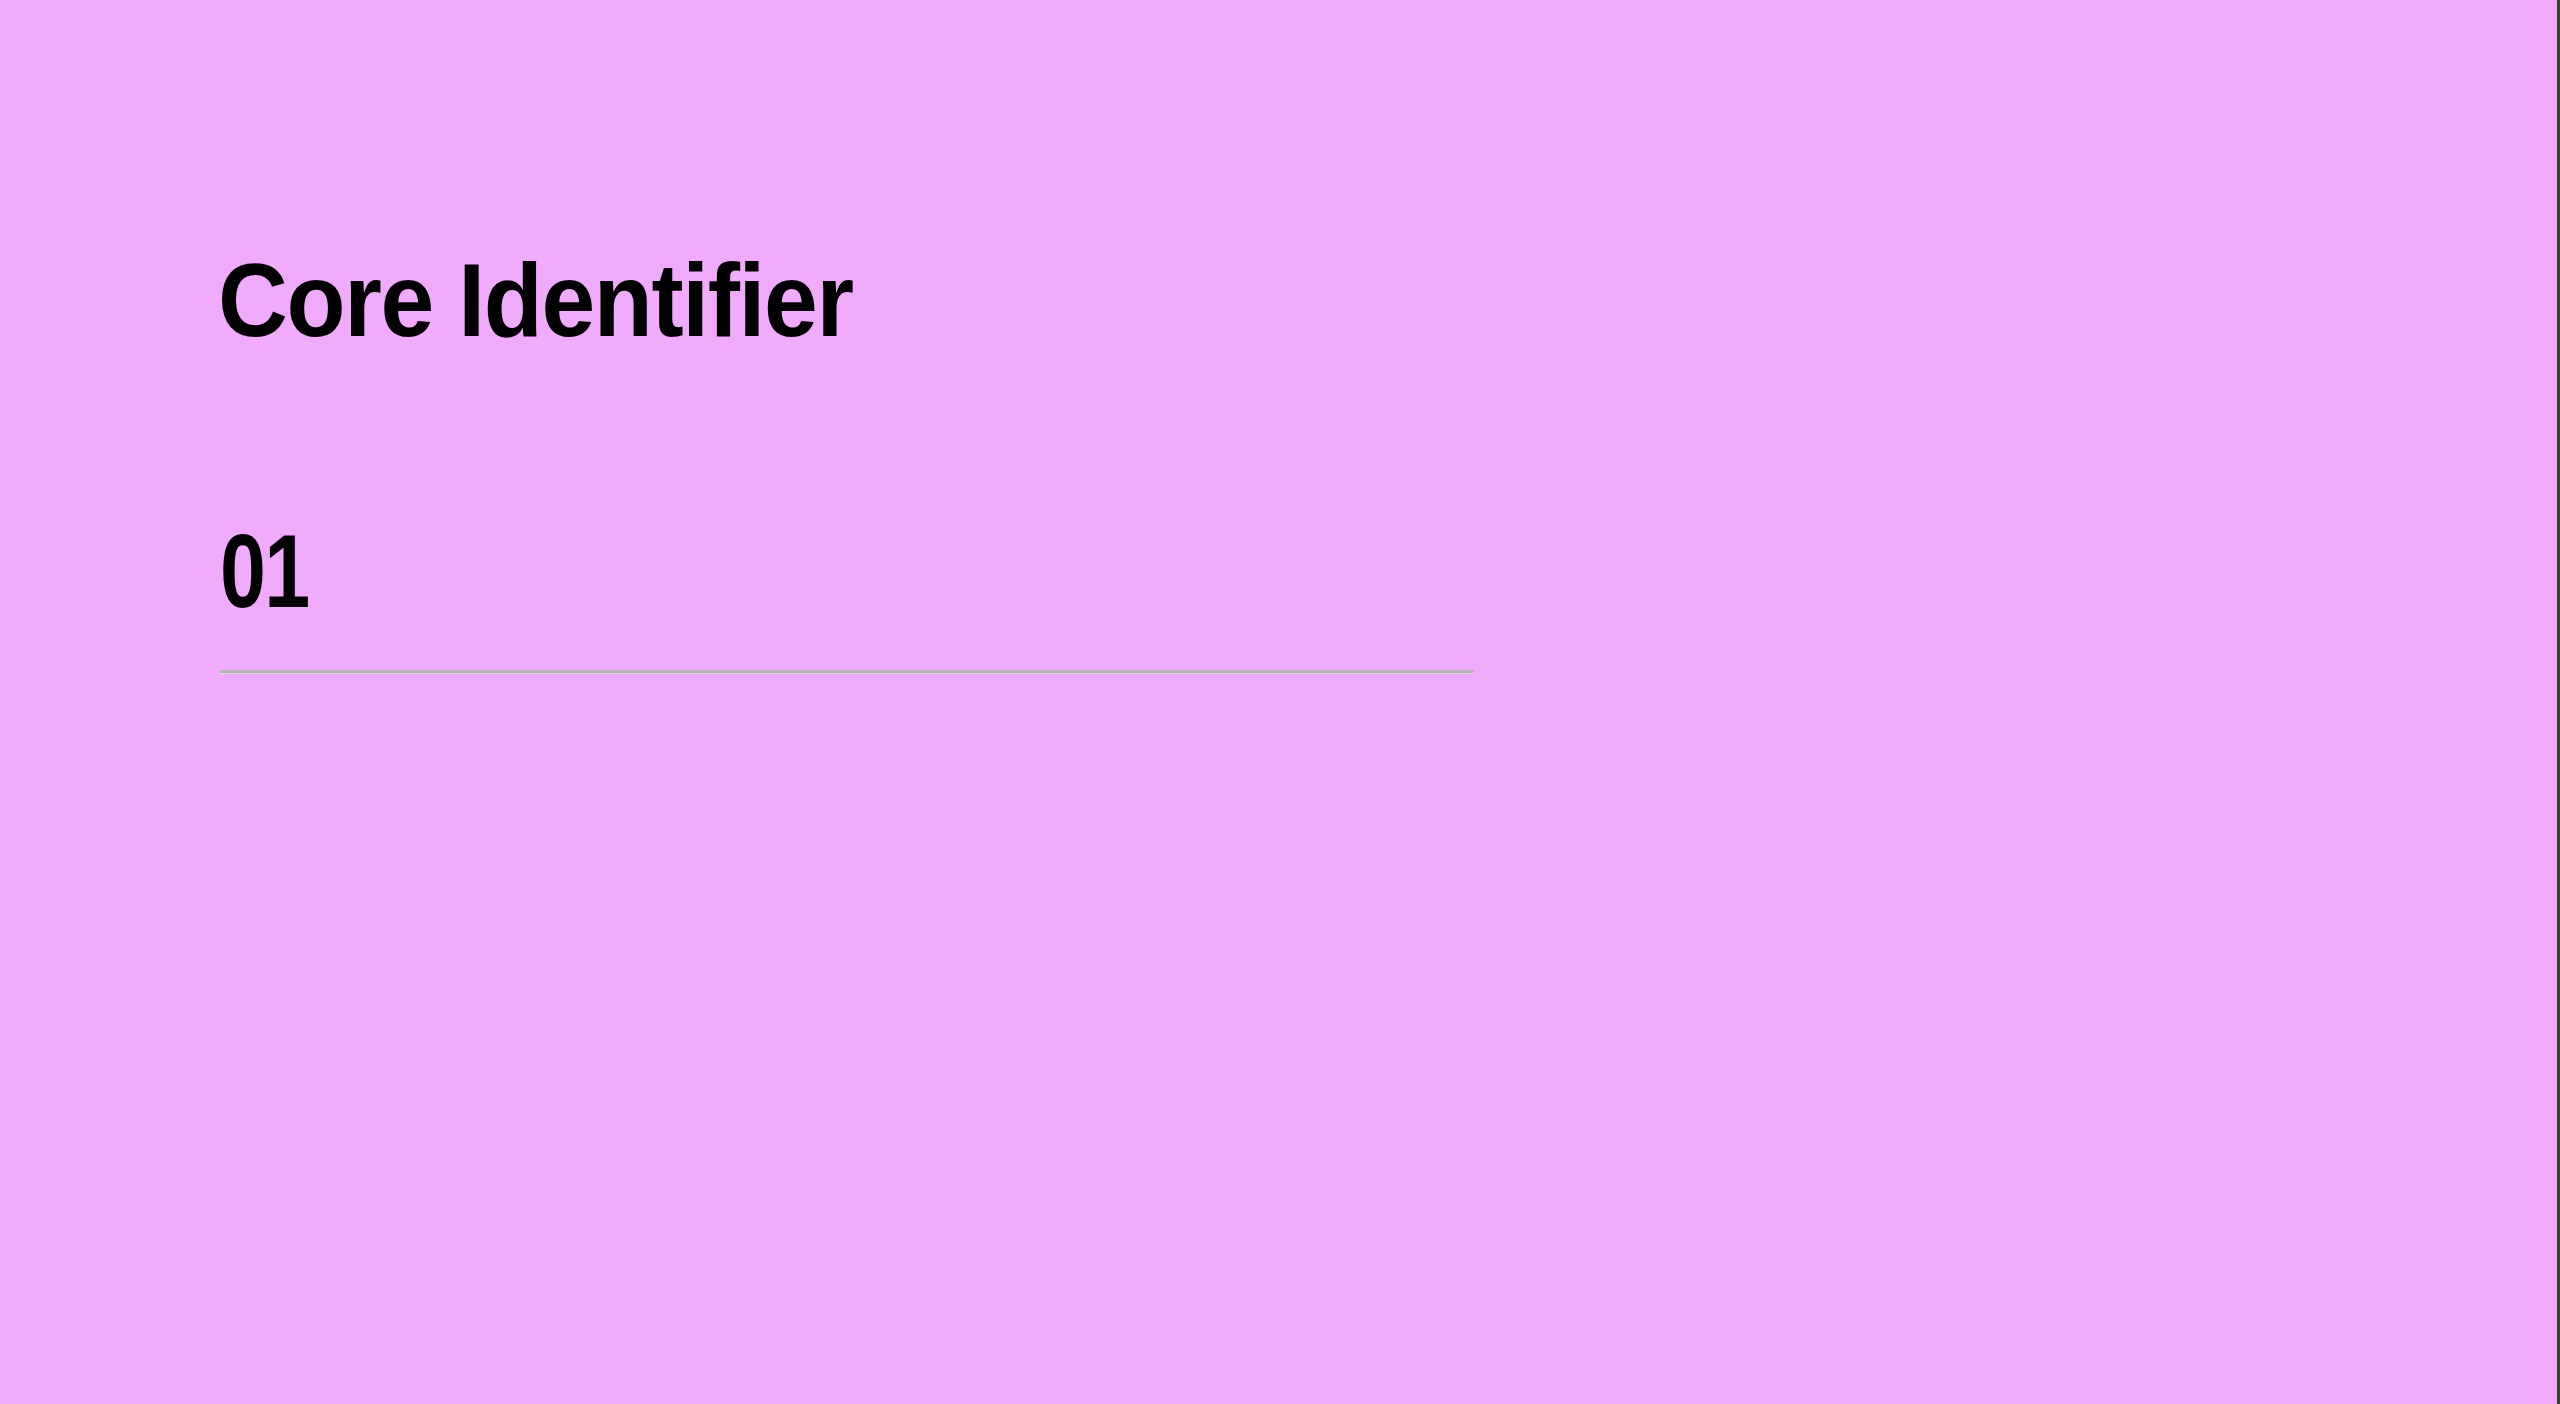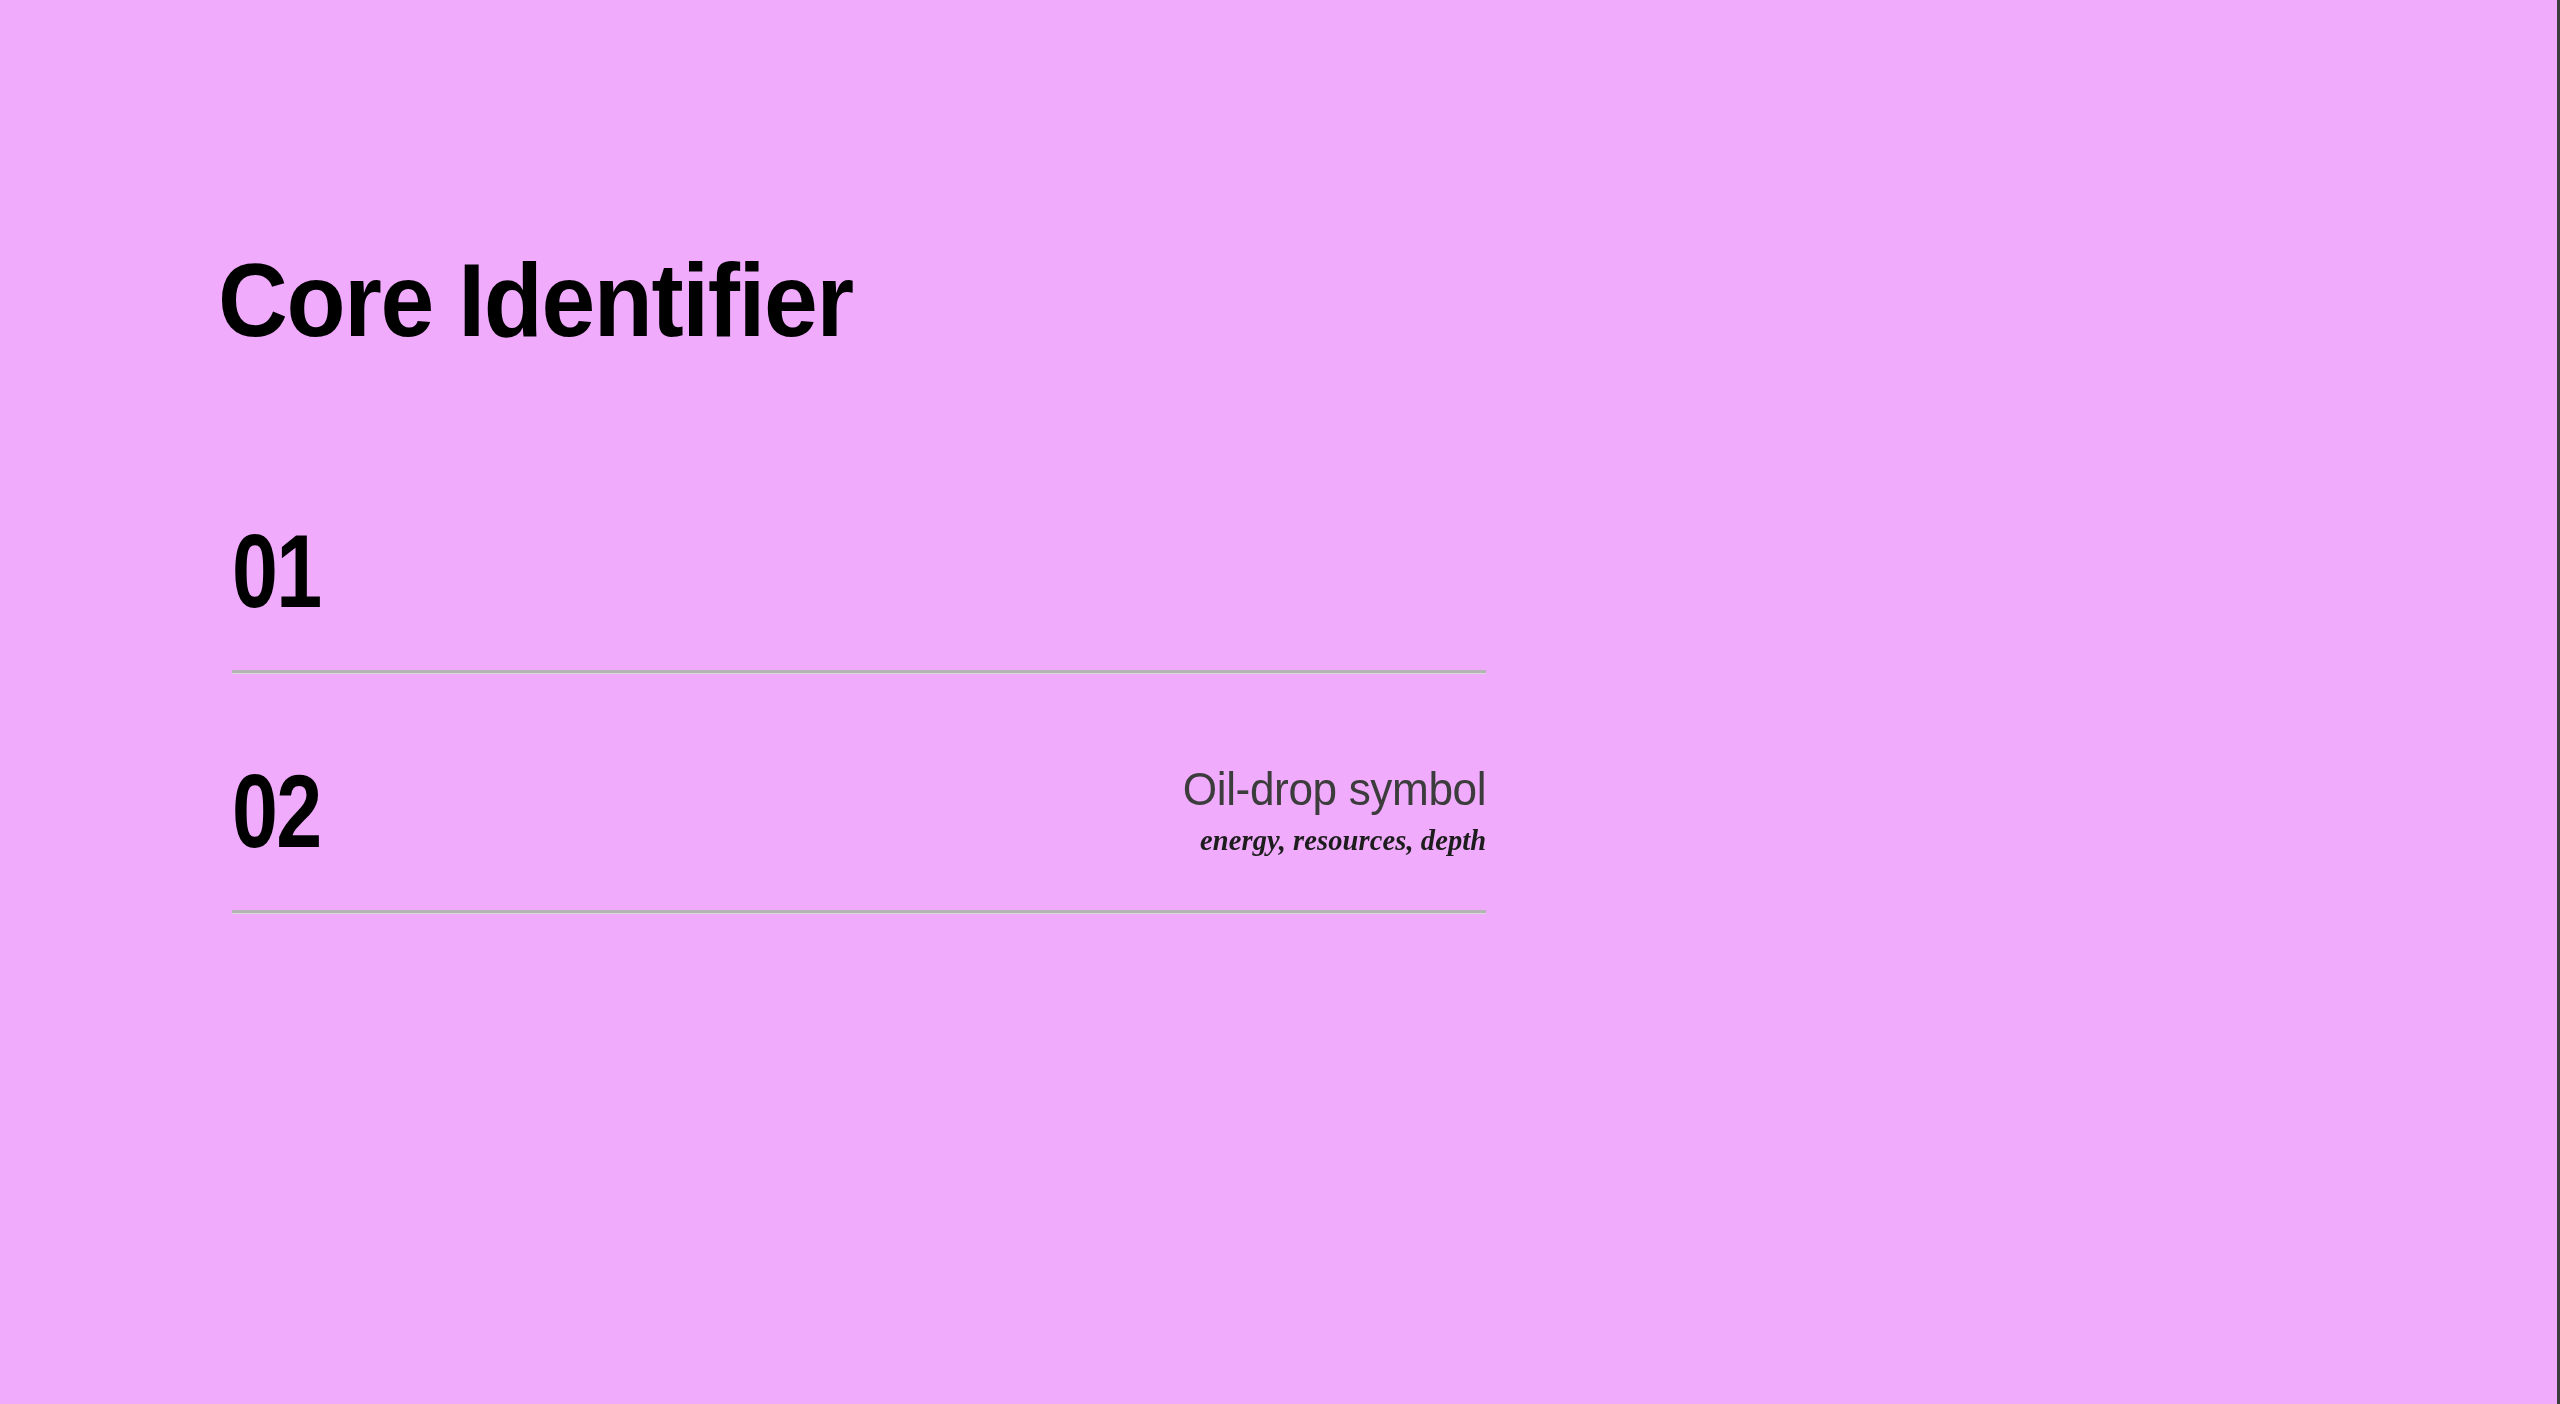--- a/index.html
+++ b/index.html
@@ -35,21 +35,21 @@
     letter-spacing: -1.5px;
     color: #000000;
     transform: scaleX(0.93);
     transform-origin: left top;
     white-space: nowrap;
   }
 
   
   .list {
     position: absolute;
-    left: 232px;
+    left: 220px;
     top: 470px;
     width: 1254px;
   }
 
   .list-item {
     position: relative;
     height: 240px;
     box-sizing: border-box;
   }
 
@@ -139,28 +139,18 @@
 
   <div class="list">
 
     <div class="list-item">
       <div class="row-inner">
         <div class="item-number">01</div>
       </div>
       <div class="divider"></div>
     </div>
 
-    <div class="list-item">
-      <div class="row-inner">
-        <div class="item-number">02</div>
-        <div class="item-text">
-          <div class="item-title">Oil-drop symbol</div>
-          <div class="item-subtitle">energy, resources, depth</div>
-        </div>
-      </div>
-      <div class="divider"></div>
-    </div>
 
 
   </div>
 
 
 </div>
 
 </body></html>

